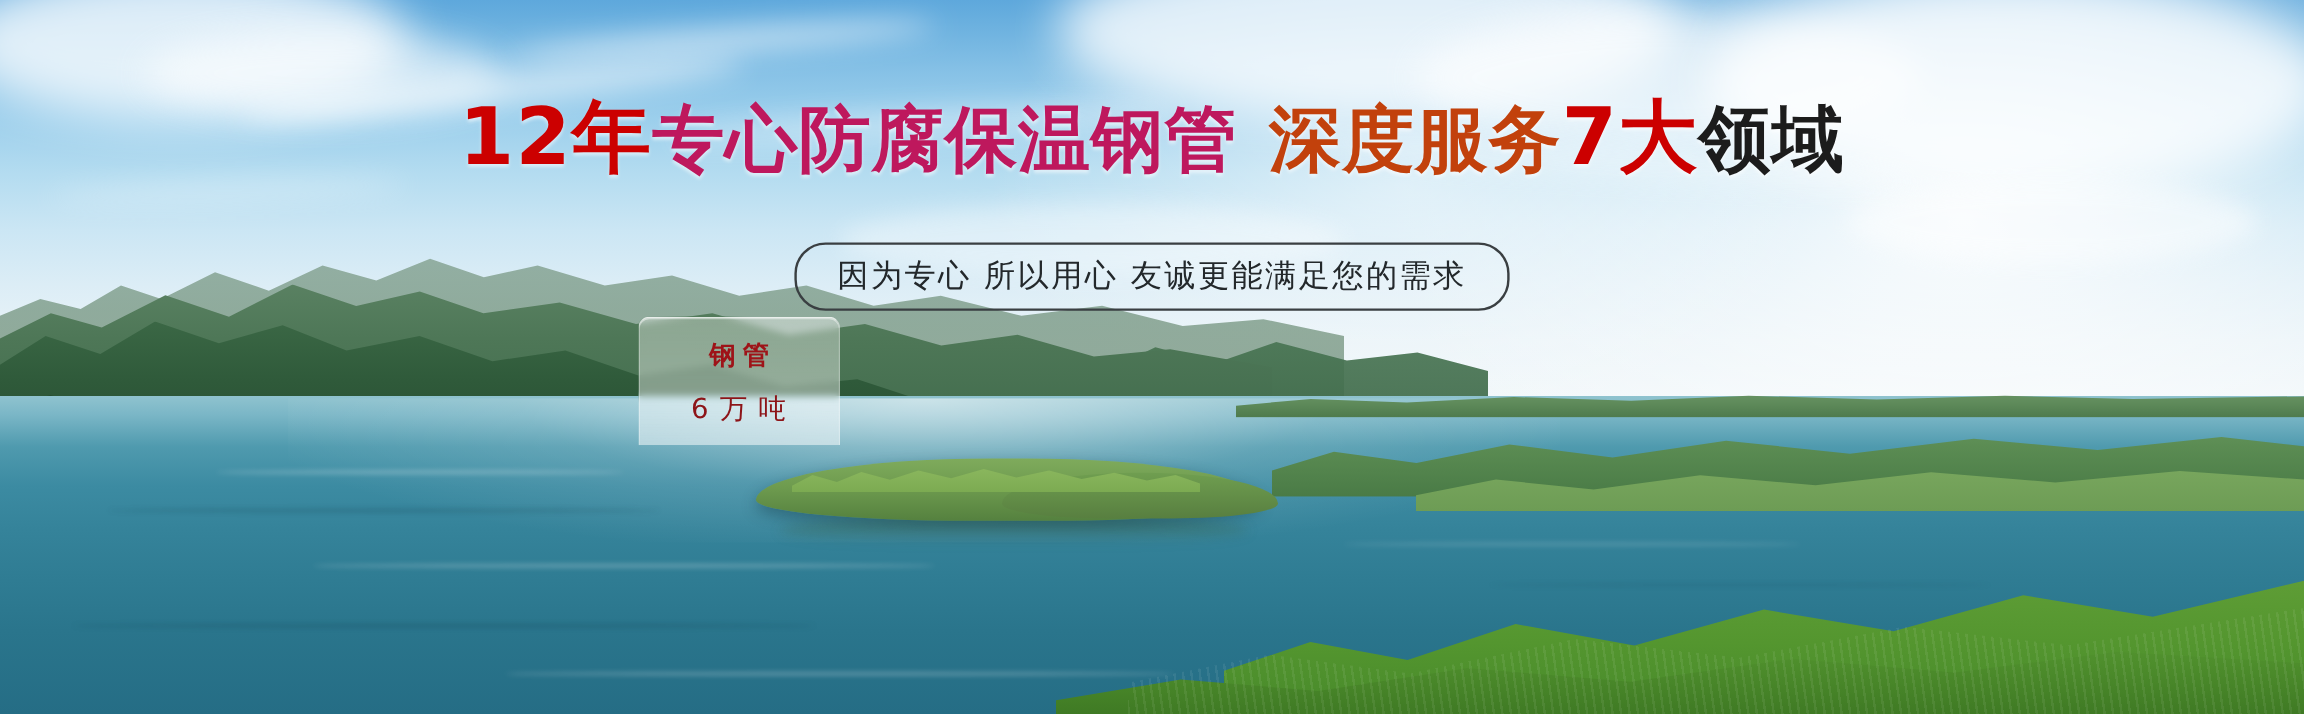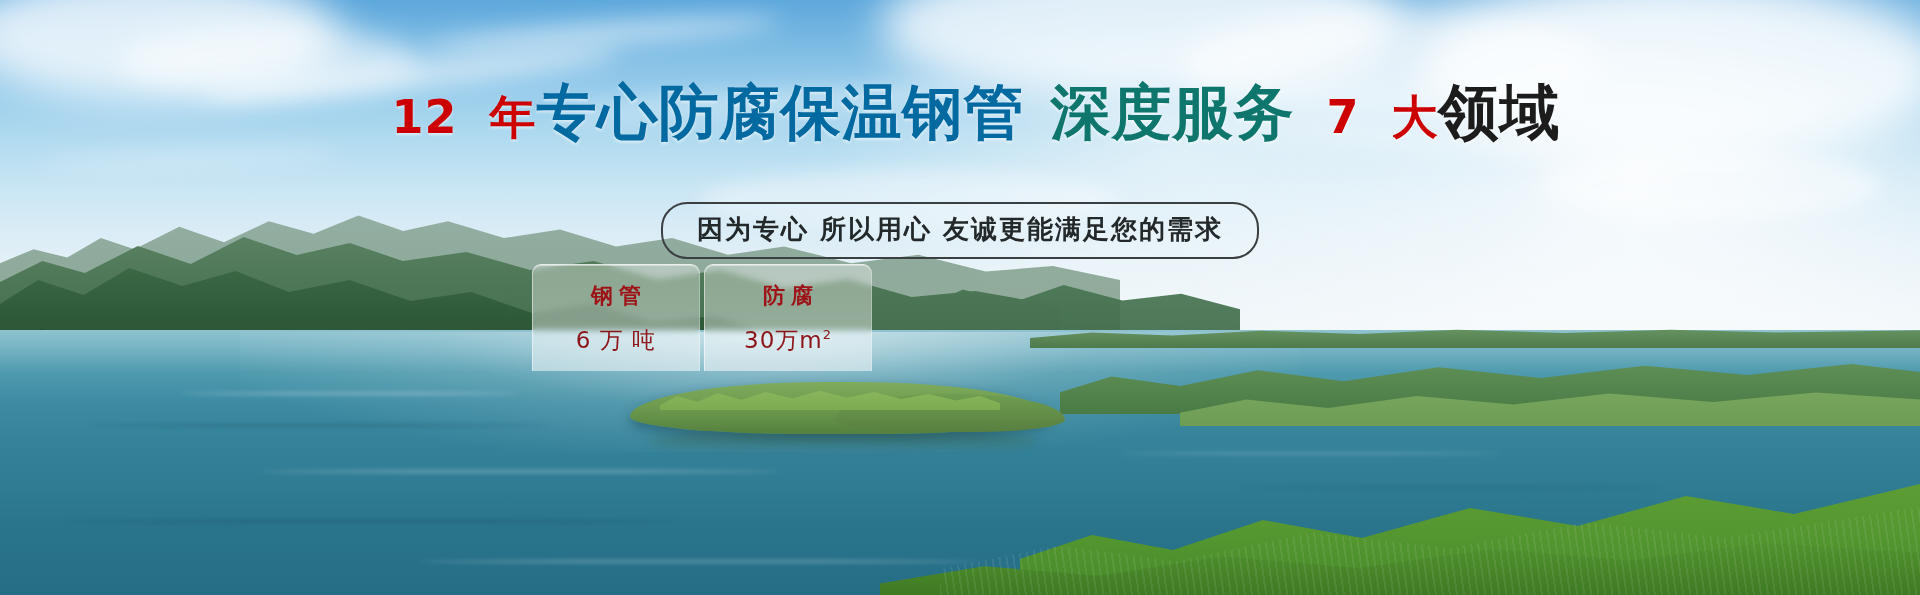--- a/index.html
+++ b/index.html
@@ -172,42 +172,42 @@
 
   .headline{
     position:absolute;left:0;top:82px;width:1920px;
     text-align:center;
     font-family:"DejaVu Sans","Liberation Sans",sans-serif;
     font-size:60px;font-weight:bold;line-height:1;
     letter-spacing:1px;
     white-space:nowrap;
     text-shadow:0 2px 3px rgba(255,255,255,.55);
   }
-  .hl-red{font-size:46px;margin-left:32px;}
+  .hl-red{font-size:66px;}
   .hl-gap{display:inline-block;width:26px;}
 
   .subwrap{
     position:absolute;left:0;top:202px;width:1920px;text-align:center;
   }
   .subtitle{
     display:inline-block;
     padding:8px 34px 10px 34px;
     border:2px solid #3a3f42;
     border-radius:26px;
     font-family:"DejaVu Sans","Liberation Sans",sans-serif;
-    font-size:26px;font-weight:bold;color:#23282b;
+    font-size:26px;font-weight:normal;color:#23282b;
     letter-spacing:2px;
     white-space:nowrap;
     background:transparent;
   }
 
   
   .cards{
     position:absolute;left:532px;top:264px;
-    display:flex;align-items:center;gap:4px;
+    display:flex;align-items:center;gap:16px;
   }
   .card{
     width:166px;height:106px;
     background:linear-gradient(to bottom, rgba(255,255,255,.34) 0%, rgba(255,255,255,.42) 55%, rgba(255,255,255,.50) 100%);
     border-radius:9px 9px 0 0;
     border-left:1px solid rgba(255,255,255,.5);
     border-right:1px solid rgba(255,255,255,.28);
     border-top:1px solid rgba(255,255,255,.62);
     box-shadow:inset 0 1px 0 rgba(255,255,255,.45);
     display:flex;flex-direction:column;align-items:center;justify-content:center;
@@ -275,35 +275,31 @@
   <div class="island2"></div>
   <div class="island-grass"></div>
 
   <div class="grass"></div>
   <div class="grass-b"></div>
   <div class="grass-tex"></div>
 
   <div class="content">
 
     <div class="headline">
-      <span class="hl-red" style="color:#cc0000">12</span><span class="hl-red" style="color:#cc0000">年</span><span style="color:#0369a1">专心防腐保温钢管</span><span class="hl-gap"></span><span style="color:#0f766e">深度服务</span><span class="hl-red" style="color:#cc0000">7</span><span class="hl-red" style="color:#cc0000">大</span><span style="color:#1c1c1c">领域</span>
+      <span class="hl-red" style="color:#cc0000">12</span><span class="hl-red" style="color:#cc0000">年</span><span style="color:#be185d">专心防腐保温钢管</span><span class="hl-gap"></span><span style="color:#c2410c">深度服务</span><span class="hl-red" style="color:#cc0000">7</span><span class="hl-red" style="color:#cc0000">大</span><span style="color:#1c1c1c">领域</span>
     </div>
 
     <div class="subwrap">
       <div class="subtitle">因为专心 所以用心  友诚更能满足您的需求</div>
     </div>
 
     <div class="cards">
 
       <div class="card">
         <div class="card-label">钢管</div>
         <div class="card-value"><span>6 万 吨</span></div>
       </div>
 
-      <div class="card">
-        <div class="card-label">防腐</div>
-        <div class="card-value"><span>30万m</span><sup>2</sup></div>
-      </div>
 
 
     </div>
   </div>
 </div>
 
 </body></html>

